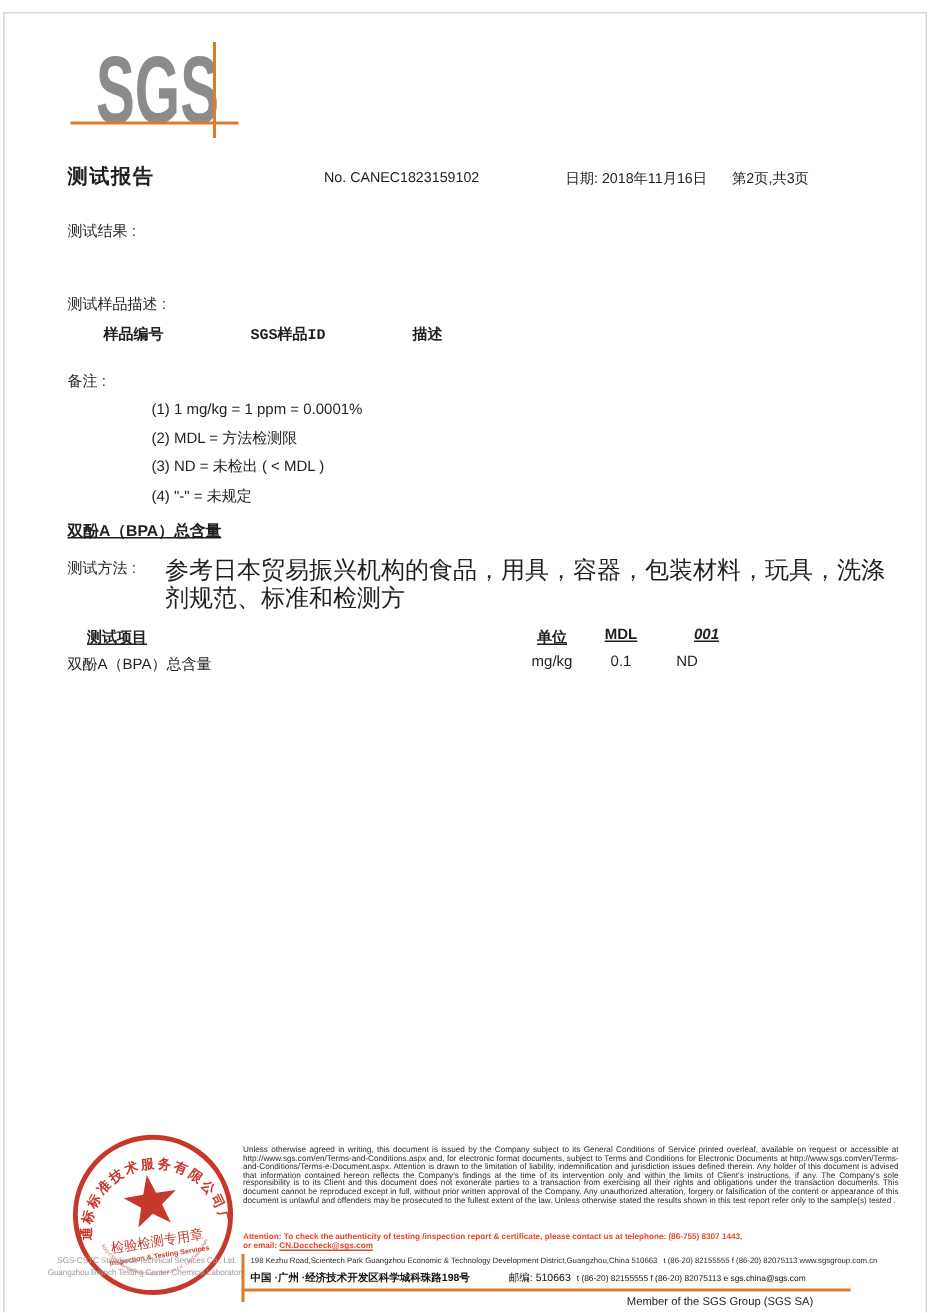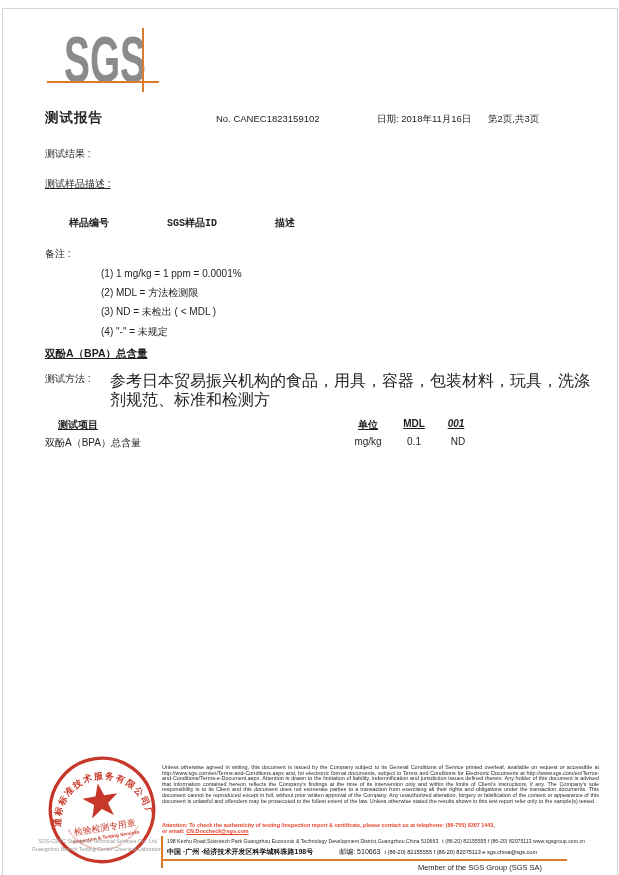--- a/index.html
+++ b/index.html
@@ -16,21 +16,21 @@
   .logo-underline{position:absolute;left:47px;top:81px;width:112px;height:2px;background:#dd7b2d;}
   .logo-vline{position:absolute;left:142px;top:28px;width:2px;height:64px;background:#dd7b2d;}
 
   
   .report-title{position:absolute;left:45px;top:109px;font-size:13.5px;font-weight:bold;letter-spacing:1px;}
   .report-no{position:absolute;left:216px;top:113px;font-size:9.5px;}
   .report-date{position:absolute;left:377px;top:113px;font-size:9.5px;}
   .report-page{position:absolute;left:488px;top:113px;font-size:9.5px;}
 
   .label{font-size:10px;}
-  .ul{text-decoration:underline;}
+  .ul{margin-top:19px;}
 
   .sec-results{position:absolute;left:45px;top:147px;}
   .sec-sample-desc{position:absolute;left:45px;top:177px;}
 
   .sample-table{position:absolute;left:45px;top:199px;border-collapse:collapse;font-size:10px;margin-top:16px;}
   .sample-table th,.sample-table td{padding:1px 0 3px 0;font-weight:normal;}
   .sample-table .c1{width:88px;text-align:center;}
   .sample-table .c2{width:118px;text-align:center;font-family:Liberation Mono, monospace;}
   .sample-table .c3{text-align:left;padding-left:24px;min-width:140px;}
   .sample-table th{font-weight:bold;}
@@ -39,21 +39,21 @@
   .remarks{position:absolute;left:101px;top:264px;font-size:10px;line-height:19.2px;}
 
   .bpa-heading{position:absolute;left:45px;top:347px;font-size:10.5px;font-weight:bold;text-decoration:underline;}
   .method-label{position:absolute;left:45px;top:372px;}
   .method-text{position:absolute;left:110px;top:372px;width:480px;font-size:16px;line-height:18.5px;}
 
   .rt-head span,.rt-row span{position:absolute;font-size:10px;}
   .rt-item-h{left:58px;top:418px;font-weight:bold;text-decoration:underline;text-align:right;}
   .rt-unit-h{left:348px;top:418px;width:40px;text-align:center;font-weight:bold;text-decoration:underline;}
   .rt-mdl-h{left:394px;top:418px;width:40px;text-align:center;font-weight:bold;text-decoration:underline;}
-  .rt-001-h{left:436px;top:418px;width:40px;text-align:center;font-weight:bold;font-style:italic;text-decoration:underline;}
+  .rt-001-h{left:451px;top:418px;width:40px;text-align:center;font-weight:bold;font-style:italic;text-decoration:underline;}
   .rt-item{left:45px;top:436px;}
   .rt-unit{left:348px;top:436px;width:40px;text-align:center;}
   .rt-mdl{left:394px;top:436px;width:40px;text-align:center;}
   .rt-001{left:438px;top:436px;width:40px;text-align:center;}
 
   
   .stamp-svg{position:absolute;left:42px;top:753px;}
   .stamp-company{position:absolute;left:26px;top:838px;width:144px;text-align:center;
     font-size:5.5px;line-height:7.5px;color:#9b9b9b;letter-spacing:-0.1px;}
   .legal{position:absolute;left:162px;top:765px;width:437px;font-size:5.45px;line-height:5.6px;

